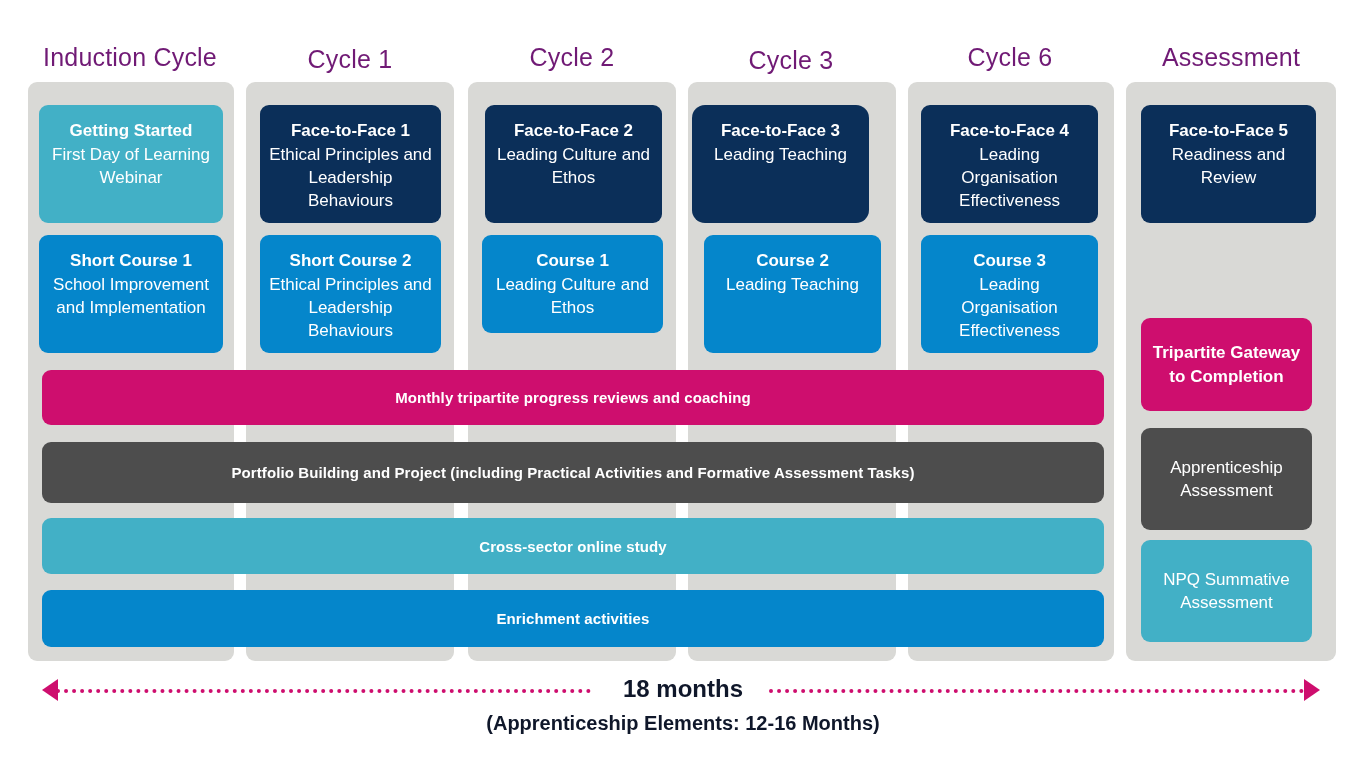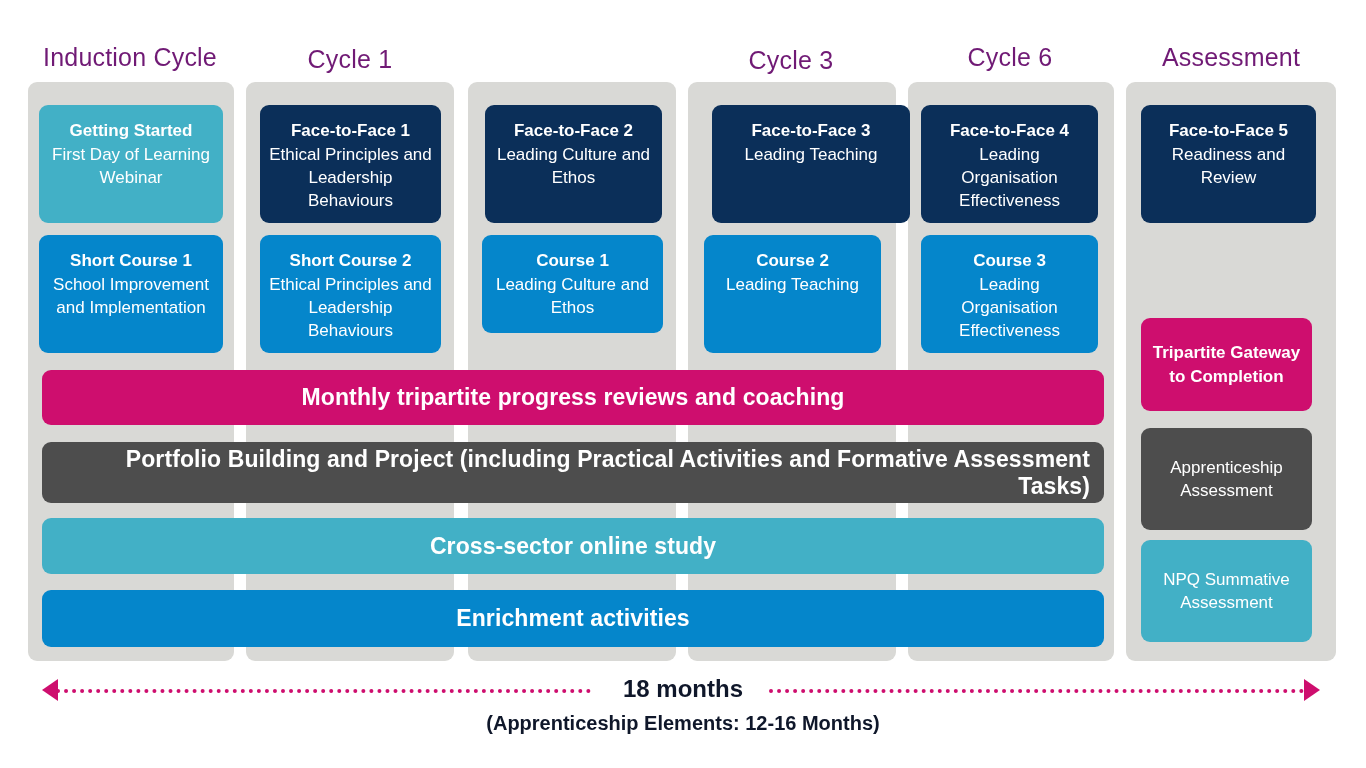--- a/index.html
+++ b/index.html
@@ -81,23 +81,23 @@
   }
 
   
   .bar {
     position: absolute;
     border-radius: 9px;
     color: #ffffff;
     display: flex;
     align-items: center;
     justify-content: center;
-    font-size: 23px;
+    font-size: 15px;
     font-weight: 700;
-    text-align: right;
+    text-align: center;
     box-sizing: border-box;
     padding: 16px 14px;
     letter-spacing: 0.1px;
   }
   .bar.pink { background: #ce0e6e; }
   .bar.grey { background: #4d4d4d; }
   .bar.teal { background: #42b0c6; }
   .bar.blue { background: #0586cb; }
 
   
@@ -142,20 +142,21 @@
     font-size: 20px;
   }
 </style>
 </head>
 <body>
 
 <div id="stage">
 
   <div class="col-header" style="left:28px; top:42px; width:204px;">Induction Cycle</div>
   <div class="col-header" style="left:246px; top:44px; width:208px;">Cycle 1</div>
+  <div class="col-header" style="left:468px; top:42px; width:208px;">Cycle 2</div>
   <div class="col-header" style="left:684px; top:45px; width:214px;">Cycle 3</div>
   <div class="col-header" style="left:906px; top:42px; width:208px;">Cycle 6</div>
   <div class="col-header" style="left:1126px; top:42px; width:210px;">Assessment</div>
 
   <div class="col-panel" style="left:28px; top:82px; width:206px; height:579px;"></div>
   <div class="col-panel" style="left:246px; top:82px; width:208px; height:579px;"></div>
   <div class="col-panel" style="left:468px; top:82px; width:208px; height:579px;"></div>
   <div class="col-panel" style="left:688px; top:82px; width:208px; height:579px;"></div>
   <div class="col-panel" style="left:908px; top:82px; width:206px; height:579px;"></div>
   <div class="col-panel" style="left:1126px; top:82px; width:210px; height:579px;"></div>
@@ -168,21 +169,21 @@
   <div class="card navy" style="left:260px; top:105px; width:181px; height:118px;">
     <span class="t">Face-to-Face 1</span>
     <span class="s">Ethical Principles and Leadership Behaviours</span>
   </div>
 
   <div class="card navy" style="left:485px; top:105px; width:177px; height:118px;">
     <span class="t">Face-to-Face 2</span>
     <span class="s">Leading Culture and Ethos</span>
   </div>
 
-  <div class="card navy" style="left:712px; top:105px; width:198px; height:118px;">
+  <div class="card navy" style="left:692px; top:105px; width:177px; height:118px;border-radius:13px;">
     <span class="t">Face-to-Face 3</span>
     <span class="s">Leading Teaching</span>
   </div>
 
   <div class="card navy" style="left:921px; top:105px; width:177px; height:118px;">
     <span class="t">Face-to-Face 4</span>
     <span class="s">Leading Organisation Effectiveness</span>
   </div>
 
   <div class="card navy" style="left:1141px; top:105px; width:175px; height:118px;">

